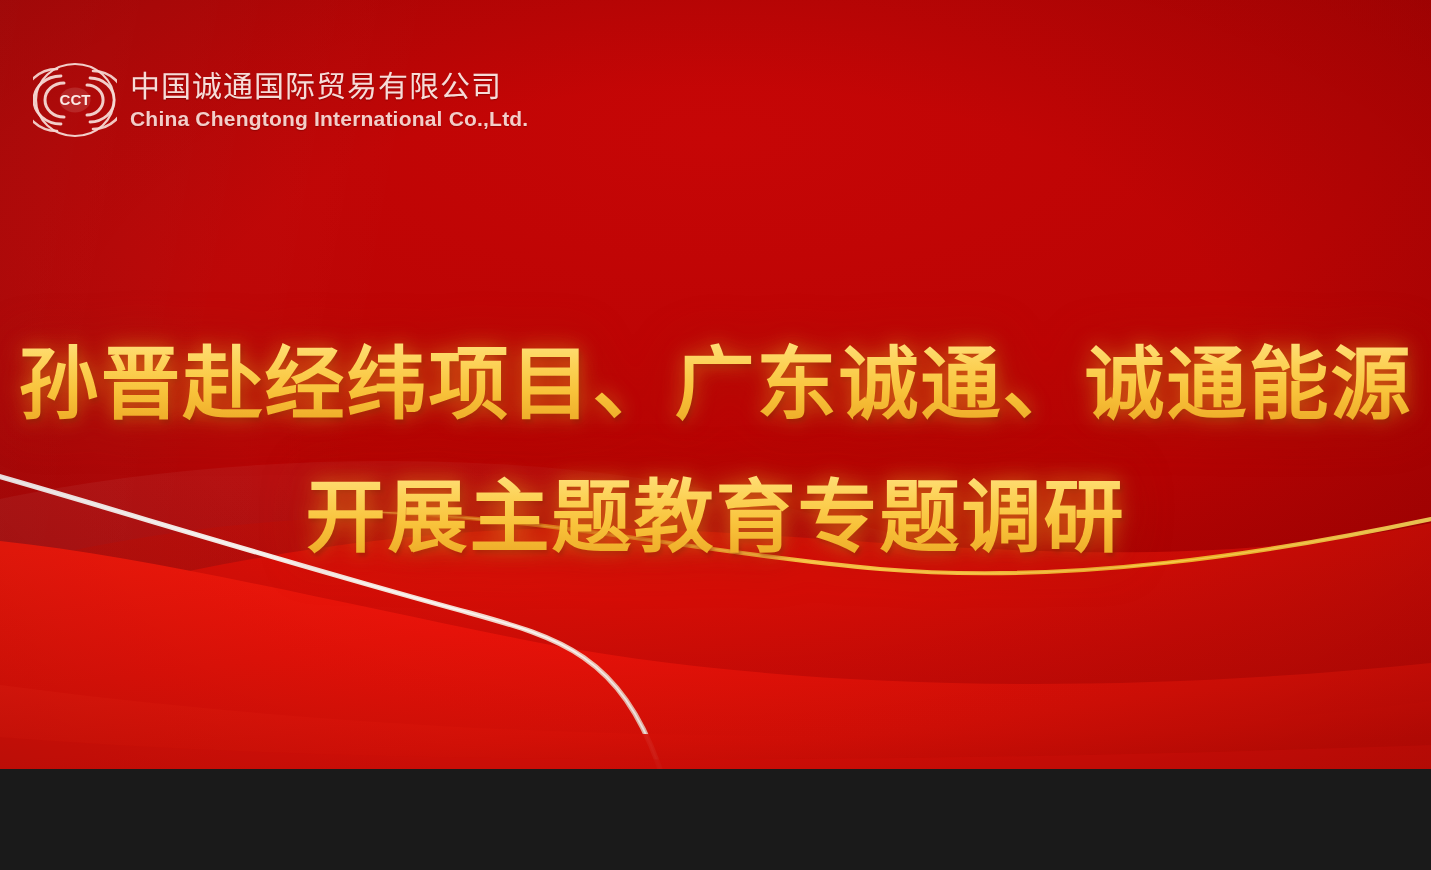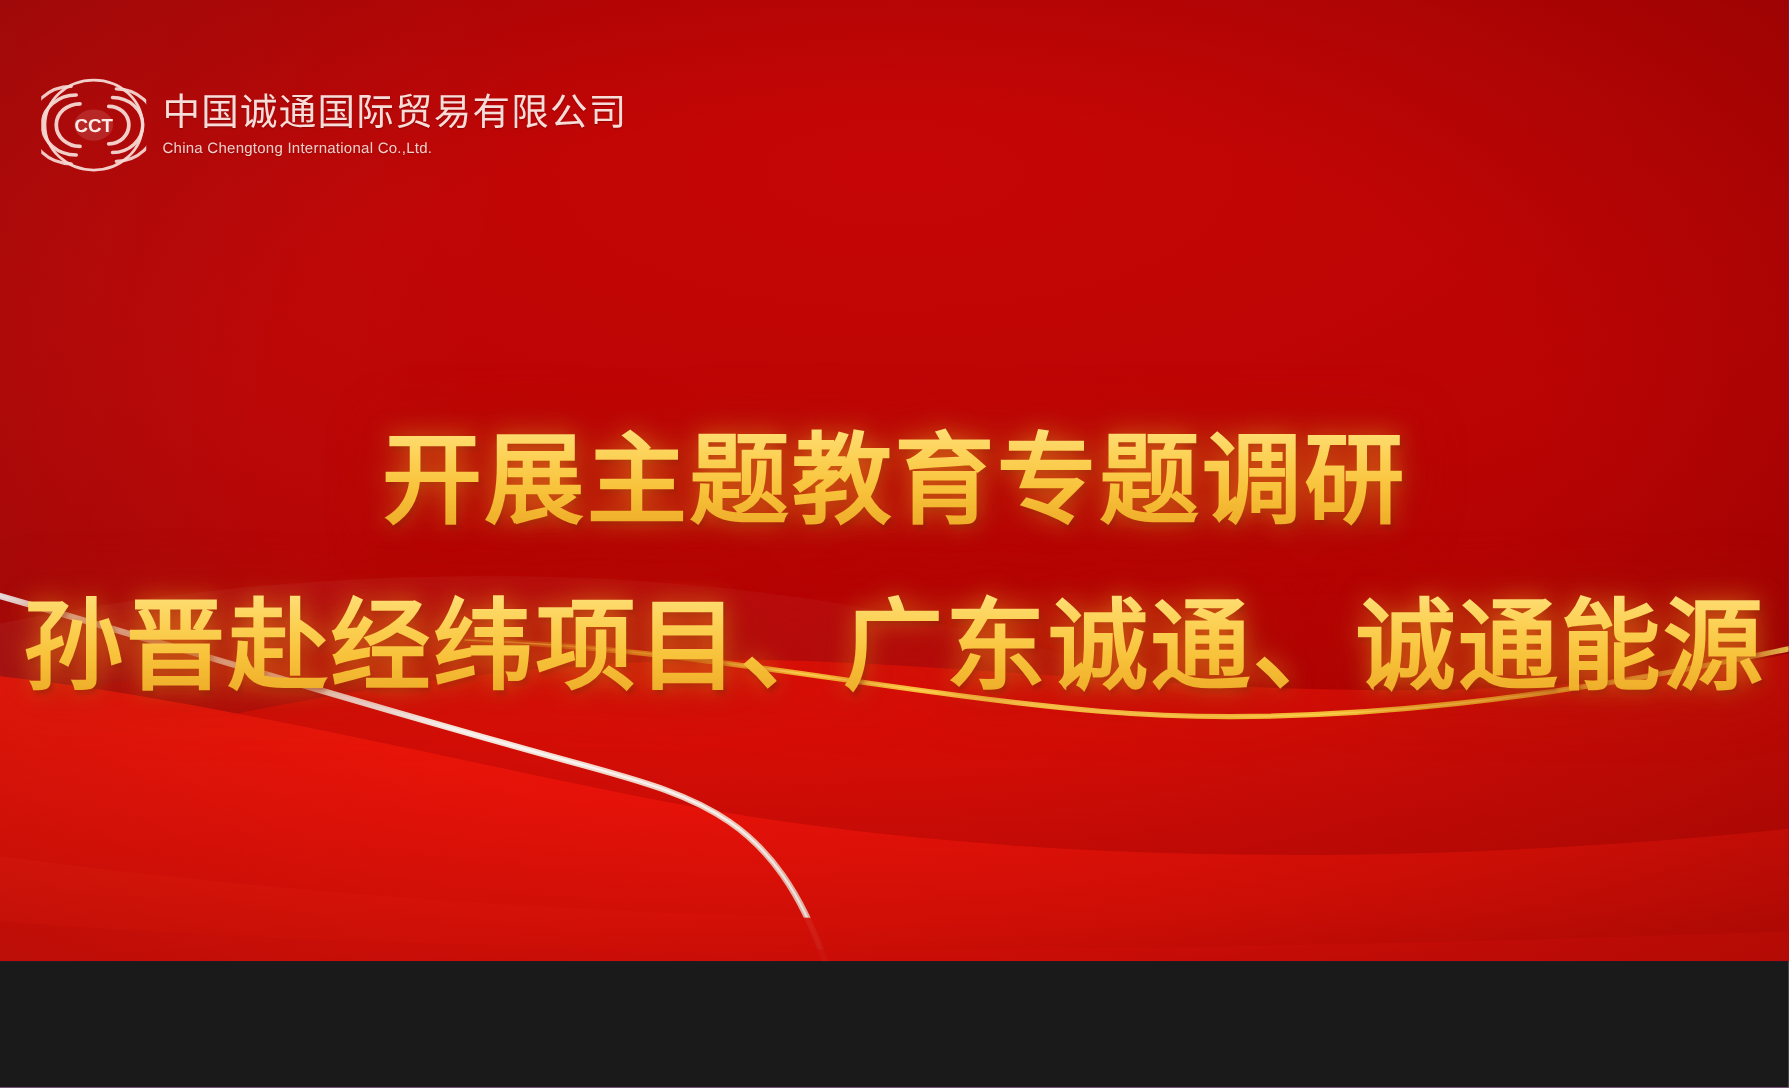--- a/index.html
+++ b/index.html
@@ -71,22 +71,22 @@
     font-size: 30px;
     font-weight: normal;
     letter-spacing: 1px;
     color: #f7dcd8;
     text-shadow: 0 1px 1px rgba(90,0,0,.45);
     font-family: "Liberation Sans", "DejaVu Sans", sans-serif;
     white-space: nowrap;
   }
   .logo-en {
     margin-top: 6px;
-    font-size: 12px;
-    font-weight: 400;
+    font-size: 21px;
+    font-weight: 700;
     letter-spacing: .2px;
     color: #f3cec9;
     text-shadow: 0 1px 1px rgba(90,0,0,.4);
     white-space: nowrap;
   }
 
   
   .title-wrap {
     position: absolute;
     left: 0;
@@ -205,17 +205,17 @@
       <ellipse cx="42" cy="40" rx="15.5" ry="12.5" fill="#f6d9d4" opacity="0.14"></ellipse>
       <text x="42" y="45.4" text-anchor="middle" font-family="Liberation Sans, DejaVu Sans, sans-serif" font-size="15" font-weight="bold" fill="#fbe9e5">CCT</text>
     </svg>
     <div class="logo-text">
       <div class="logo-cn">中国诚通国际贸易有限公司</div>
       <div class="logo-en">China Chengtong International Co.,Ltd.</div>
     </div>
   </div>
 
   <div class="title-wrap">
+    <span class="title-line">孙晋赴经纬项目、广东诚通、诚通能源</span>
     <span class="title-line">开展主题教育专题调研</span>
-    <span class="title-line">孙晋赴经纬项目、广东诚通、诚通能源</span>
   </div>
 
 </div>
 
 </body></html>

